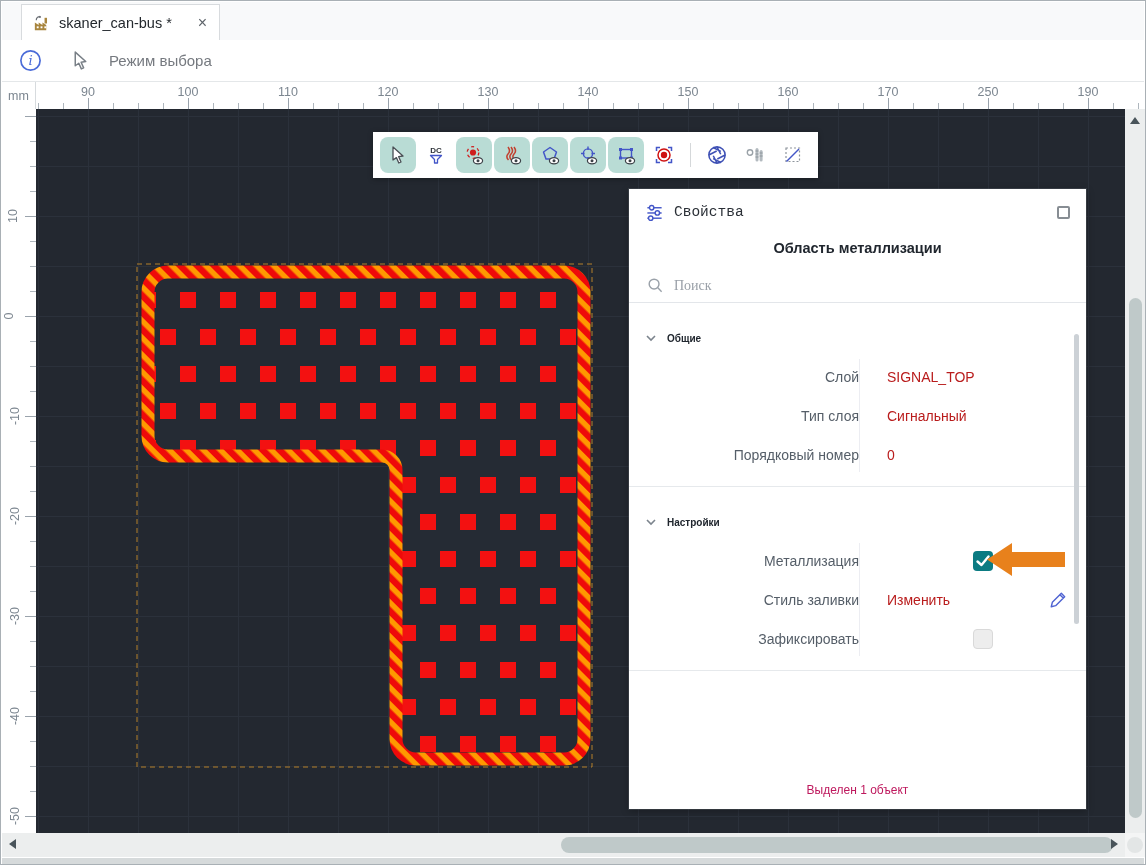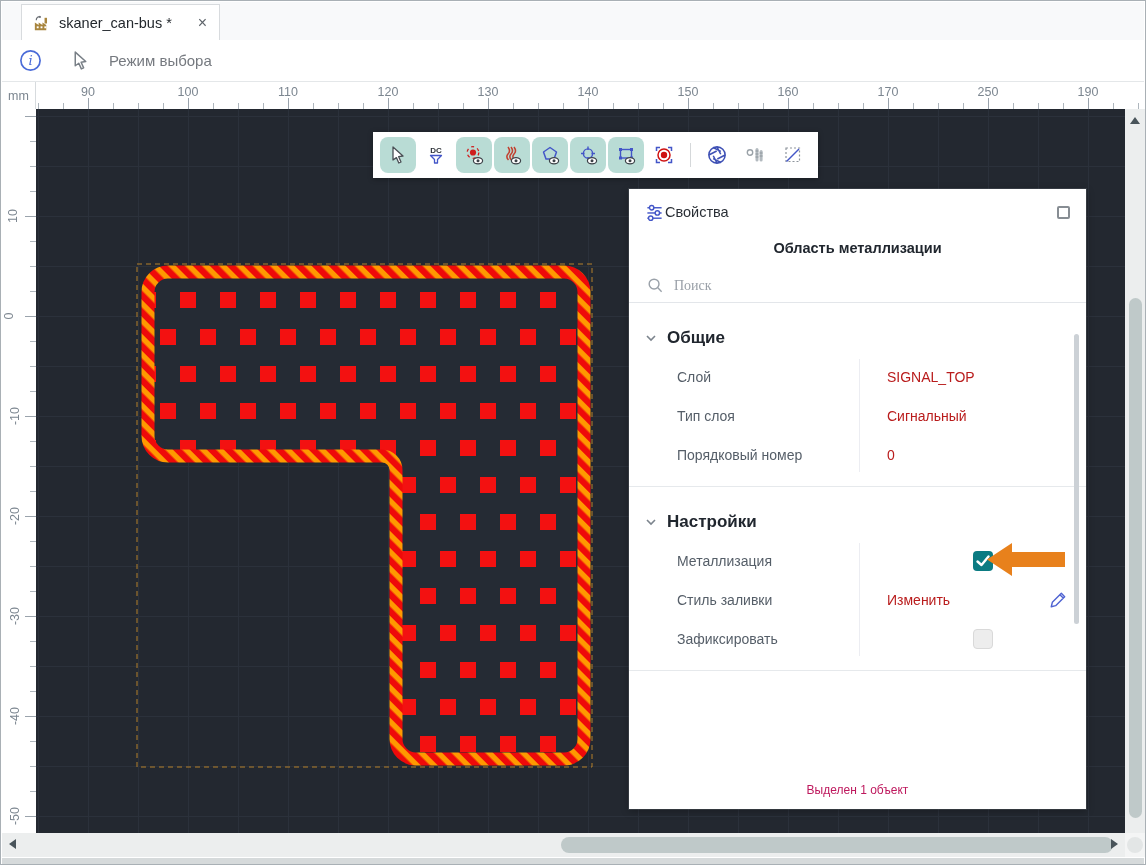--- a/index.html
+++ b/index.html
@@ -43,31 +43,31 @@
   
   .float-toolbar { position:absolute; left:337px; top:23px; height:46px; background:#fff; border-radius:0;
                    box-shadow:0 1px 5px rgba(0,0,0,.35); display:flex; align-items:center; padding:0 7px; gap:2px; }
   .tool-btn { width:36px; height:36px; border-radius:8px; display:flex; align-items:center; justify-content:center; cursor:pointer; }
   .tool-btn.active { background:#b9dcd5; }
   .tool-sep { width:1px; height:24px; background:#d5d8da; margin:0 6px; }
 
   
   .panel { position:absolute; left:593px; top:80px; width:457px; height:620px; background:#fff;
            box-shadow:0 0 0 1px rgba(120,128,136,.25), 0 2px 8px rgba(0,0,0,.3); overflow:hidden; font-size:14px; }
-  .panel-header { height:46px; display:flex; align-items:center; padding:0 16px; gap:1px; }
+  .panel-header { height:46px; display:flex; align-items:center; padding:0 16px; gap:10px;font-family:Liberation Mono, monospace; }
   .panel-header .ptitle { font-size:14.5px; color:#2a2f36; flex:1; }
   .float-icon { width:13px; height:13px; border:2px solid #878d93; border-radius:2px; cursor:pointer; }
   .object-title { height:34px; text-align:center; font-weight:bold; font-size:14.5px; color:#20262e; line-height:26px; }
   .search-row { height:34px; display:flex; align-items:center; gap:10px; padding:0 18px; border-bottom:1px solid #e3e6ea; }
   .search-input { border:none; outline:none; flex:1; font-size:14px; color:#737373; font-family:Liberation Serif, serif; }
   .search-input::placeholder { color:#9aa0a8; }
   .section { padding-top:20px; }
   .section-head { height:30px; display:flex; align-items:center; gap:10px; padding:0 16px; cursor:pointer; }
-  .section-head b { font-size:17px; color:#20262e; }
-  .rows { position:relative; margin-top:4px; }
+  .section-head b { font-size:10px; color:#20262e; }
+  .rows { position:relative; margin-top:4px;text-align:right; }
   .rows::before { content:""; position:absolute; left:230px; top:2px; bottom:2px; width:1px; background:#ecedf2; }
   .row { height:39px; display:flex; align-items:center; }
   .row .rlabel { width:230px; padding-left:48px; color:#555e68; }
   .row .rvalue { flex:1; padding-left:28px; color:#b91c1c; position:relative; display:flex; align-items:center; }
   .sect-divider { border-bottom:1px solid #e6e9ec; margin-top:12px; }
   .checkbox { width:20px; height:20px; border-radius:4px; margin-left:86px; cursor:pointer; position:relative; }
   .checkbox.checked { background:#0b7b82; }
   .checkbox.unchecked { background:#ededed; border:1px solid #d9d9d9; }
   .pencil { position:absolute; right:18px; cursor:pointer; display:flex; }
   .arrow-annot { position:absolute; right:21px; top:50%; transform:translateY(-50%); z-index:5; }

